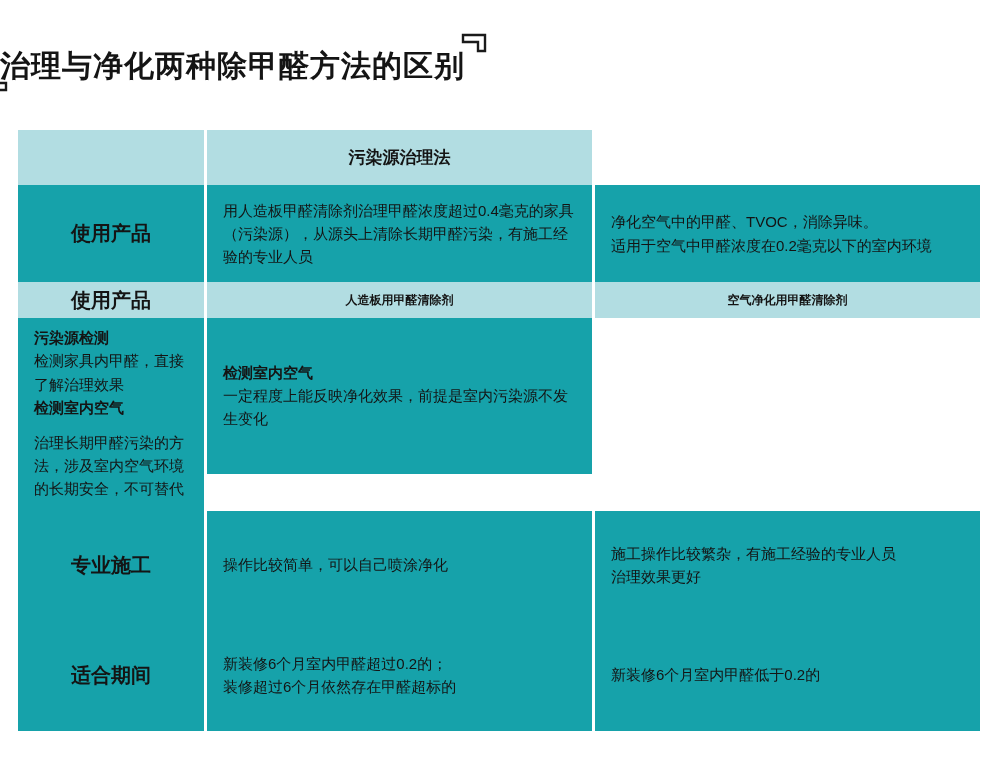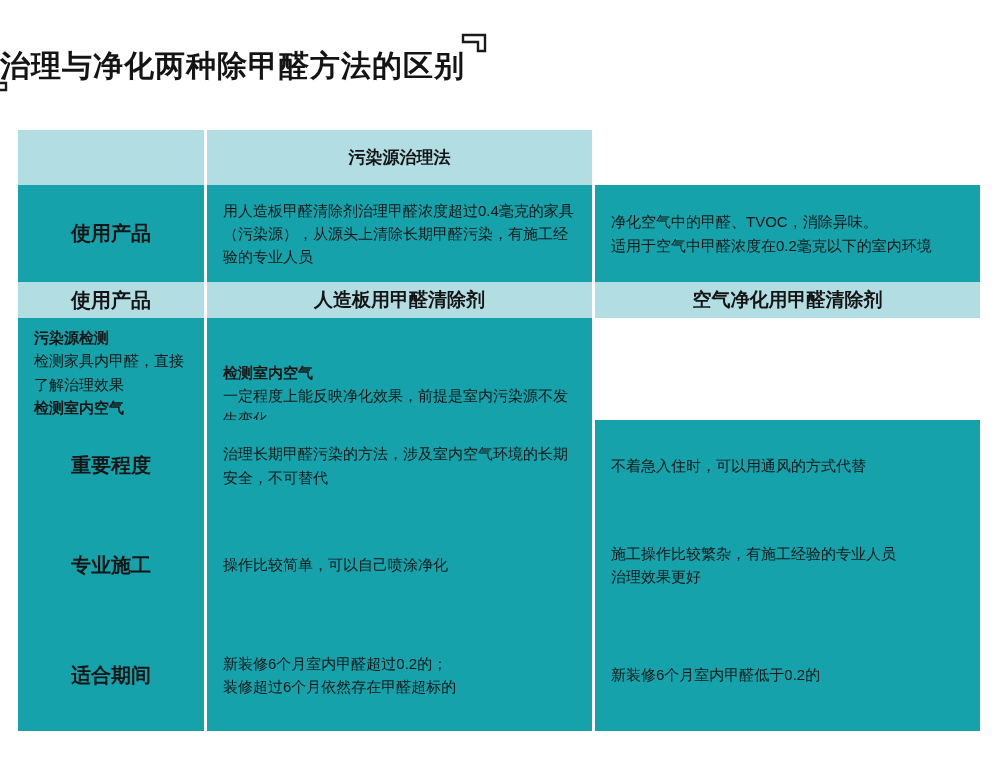--- a/index.html
+++ b/index.html
@@ -73,21 +73,21 @@
     font-size:20px;
   }
   .body{
     padding:8px 16px;
     font-size:15px;
     line-height:1.55;
   }
   .value{
     align-items:center;
     font-weight:bold;
-    font-size:19px;
+    font-size:12px;
   }
   .line{display:block;}
   .line.bold{font-weight:bold;}
 </style>
 </head>
 <body>
 
 <div class="title-area">
   <div class="title-wrap">
     <span class="bracket bl">
@@ -134,26 +134,22 @@
         <span class="line">检测家具内甲醛，直接了解治理效果</span>
         <span class="line bold">检测室内空气</span>
         <span class="line">一定程度上能反映净化效果</span>
       </div>
       <div class="cell body teal">
         <span class="line bold">检测室内空气</span>
         <span class="line">一定程度上能反映净化效果，前提是室内污染源不发生变化</span>
       </div>
     </div>
     <div class="row">
-      <div class="cell label teal">重要程度</div>
       <div class="cell body teal">
         <span class="line">治理长期甲醛污染的方法，涉及室内空气环境的长期安全，不可替代</span>
-      </div>
-      <div class="cell body teal">
-        <span class="line">不着急入住时，可以用通风的方式代替</span>
       </div>
     </div>
     <div class="row">
       <div class="cell label teal">专业施工</div>
       <div class="cell body teal">
         <span class="line">操作比较简单，可以自己喷涂净化</span>
       </div>
       <div class="cell body teal">
         <span class="line">施工操作比较繁杂，有施工经验的专业人员</span>
         <span class="line">治理效果更好</span>

